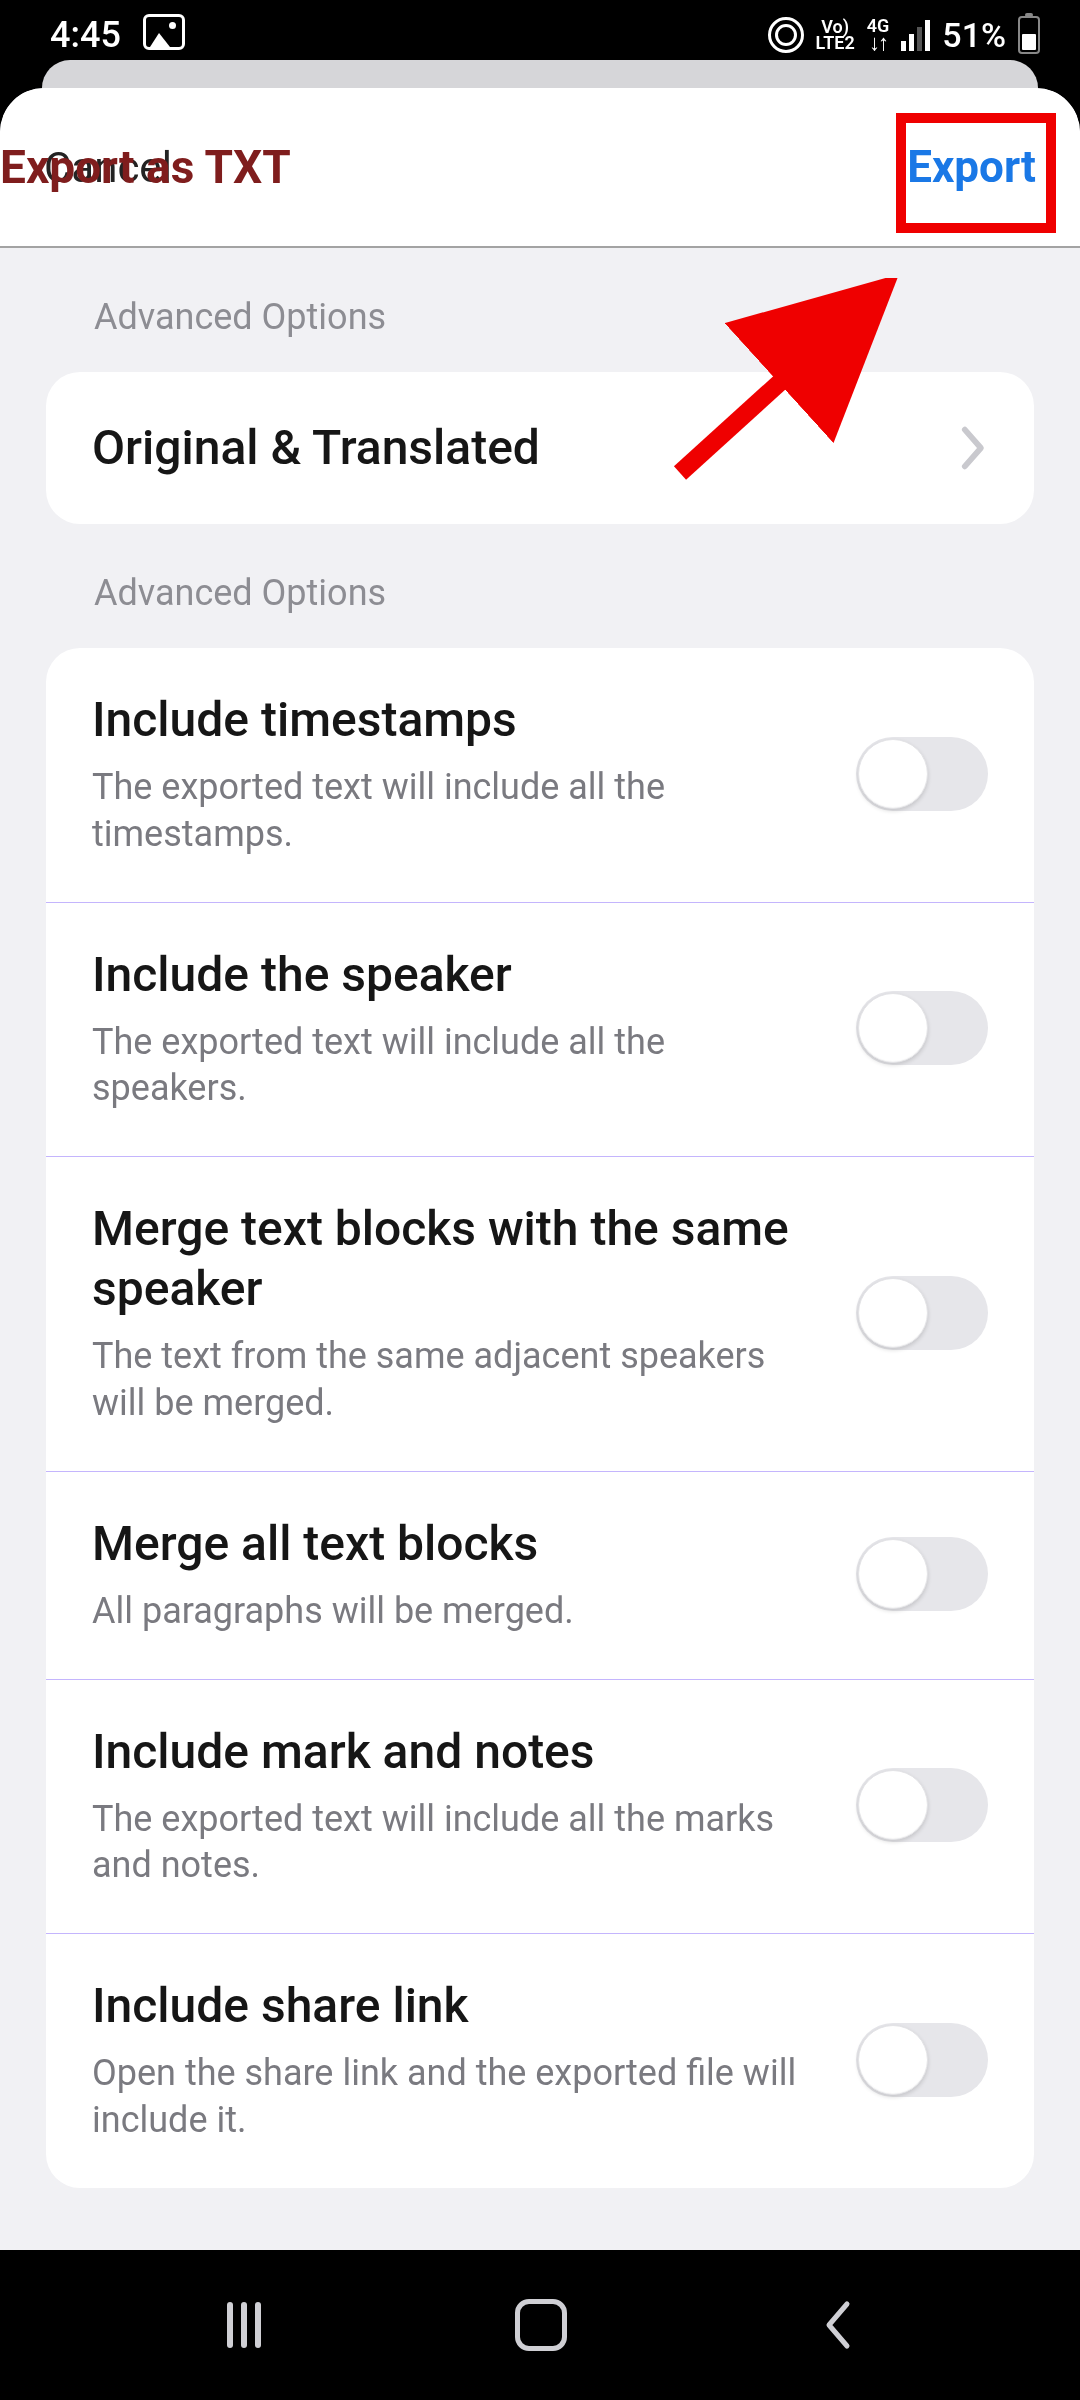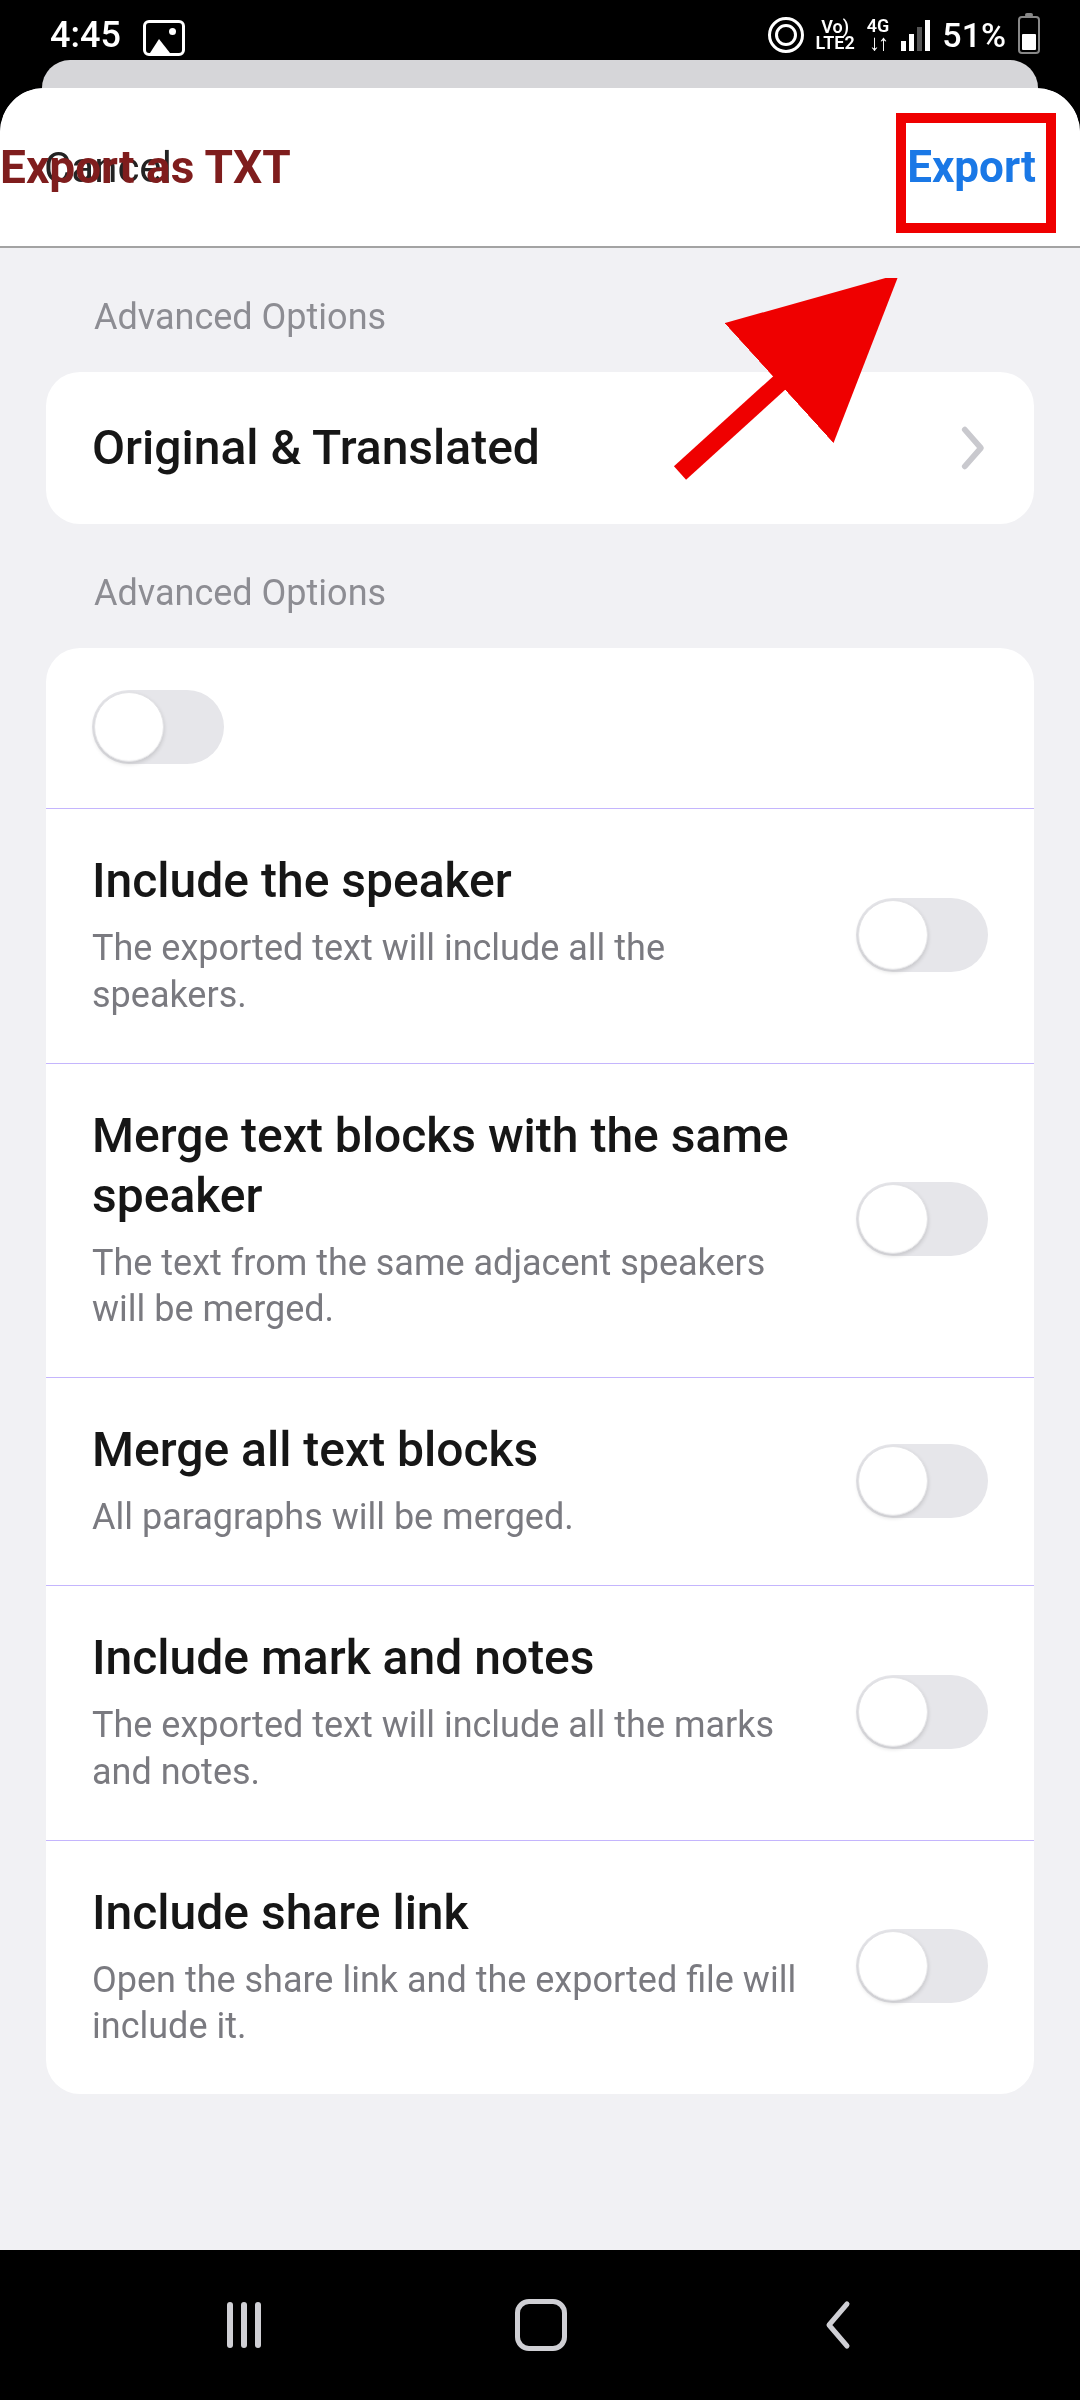--- a/index.html
+++ b/index.html
@@ -5,21 +5,21 @@
   * { box-sizing: border-box; margin: 0; padding: 0; }
   html, body { width: 1080px; height: 2400px; font-family: -apple-system, "Segoe UI", Roboto, Helvetica, Arial, sans-serif; background: #000; overflow: hidden; }
 
   .status-bar {
     width: 1080px; height: 70px;
     background: #000; color: #fff;
     display: flex; align-items: center; justify-content: space-between;
     padding: 0 40px 0 50px;
     font-size: 36px; font-weight: 500;
   }
-  .status-left { display: flex; align-items: flex-end; gap: 22px; }
+  .status-left { display: flex; align-items: flex-start; gap: 22px; }
   .status-right { display: flex; align-items: center; gap: 12px; }
   .pic-icon {
     width: 42px; height: 36px; border: 3px solid #fff; border-radius: 6px;
     position: relative; display: inline-block;
   }
   .pic-icon::before { content:""; position:absolute; top:5px; right:6px; width:7px; height:7px; background:#fff; border-radius:50%;}
   .pic-icon::after { content:""; position:absolute; bottom:0; left:4px; width:0;height:0;border-left:9px solid transparent;border-right:11px solid transparent;border-bottom:14px solid #fff;}
   .hotspot-icon {
     width: 36px; height: 36px; border: 3px solid #fff; border-radius: 50%;
     display:flex;align-items:center;justify-content:center;
@@ -179,20 +179,24 @@
             </svg>
         </span>
       </div>
     </div>
 
     <div class="section-label">Advanced Options</div>
 
     <div class="card options-card">
 
       <div class="row">
+        <div class="row-main">
+          <div class="row-title">Include timestamps</div>
+          <div class="row-sub">The exported text will include all the timestamps.</div>
+        </div>
         <div class="toggle">
             <div class="knob"></div>
           </div>
       </div>
 
       <div class="row">
         <div class="row-main">
           <div class="row-title">Include the speaker</div>
           <div class="row-sub">The exported text will include all the speakers.</div>
         </div>

